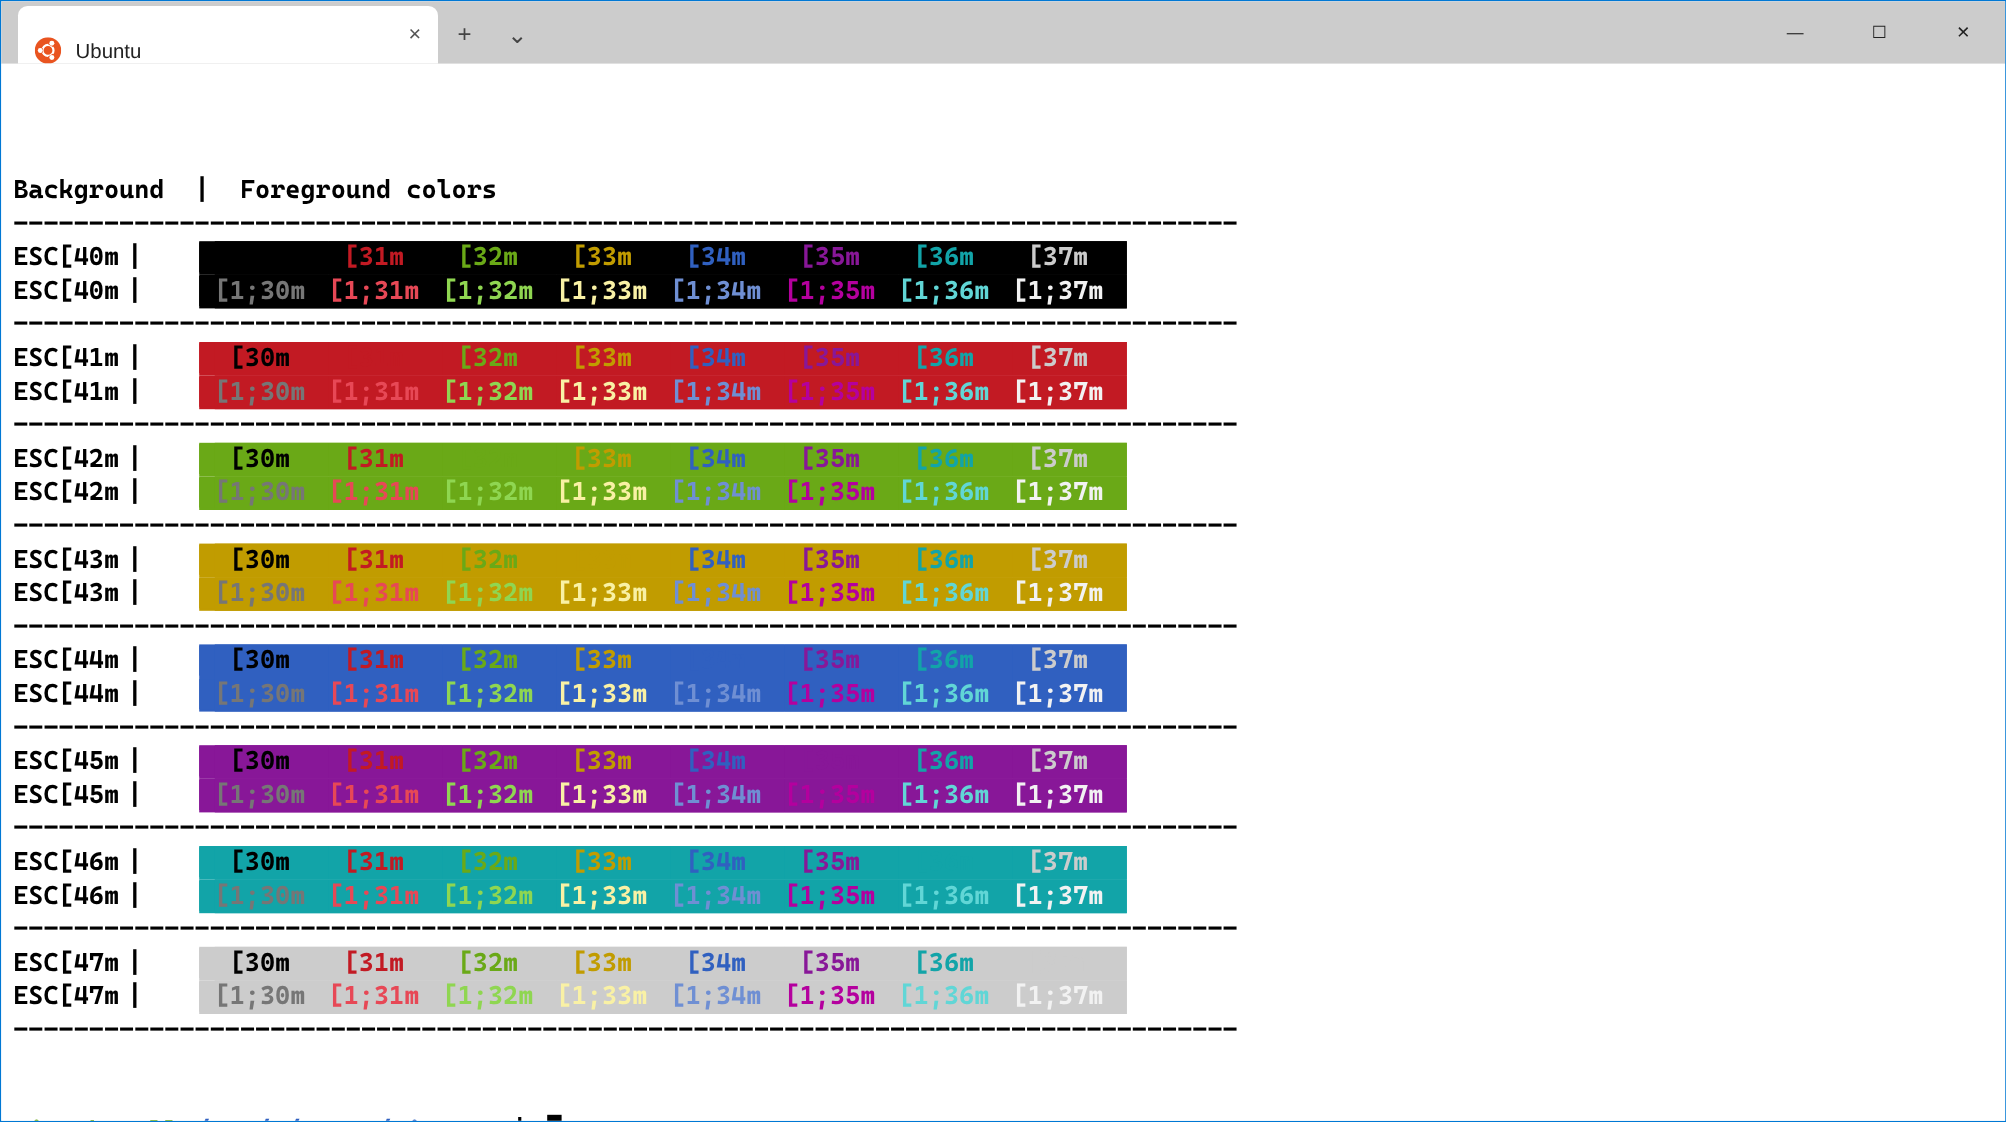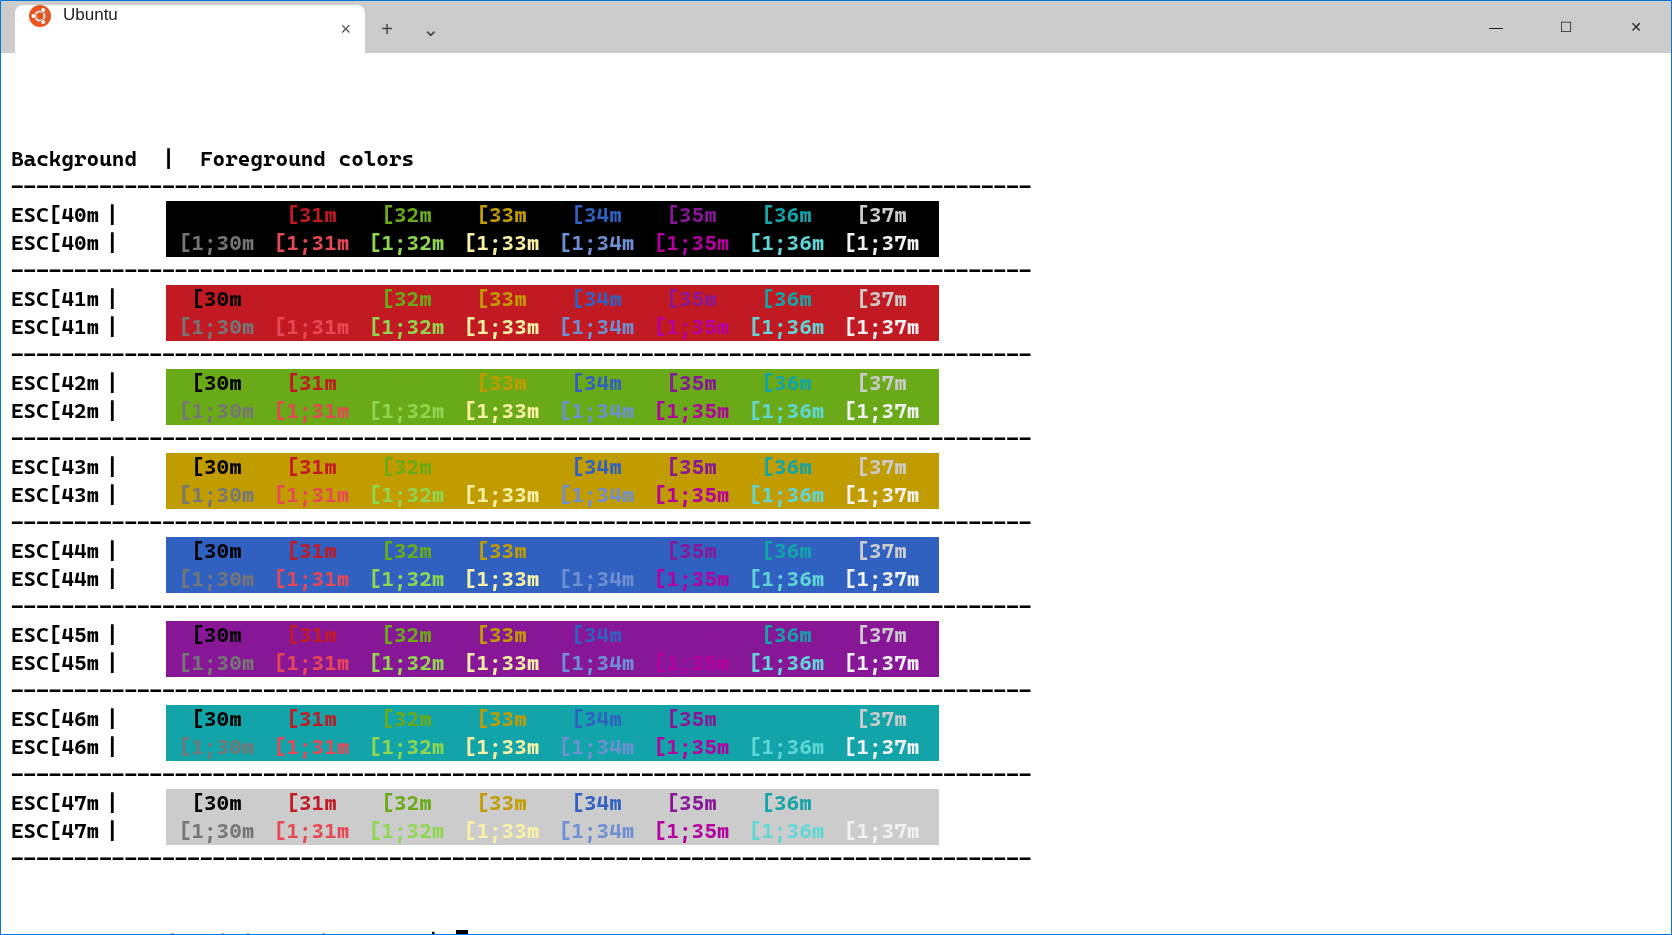--- a/index.html
+++ b/index.html
@@ -19,21 +19,21 @@
     align-items: flex-end;
     position: relative;
   }
   .tab {
     background: #fff;
     height: 48px;
     min-width: 350px;
     border-top-left-radius: 8px;
     border-top-right-radius: 8px;
     display: flex;
-    align-items: flex-start;
+    align-items: flex-end;
     padding: 0 14px 0 14px;
     margin-left: 14px;
     font-family: "Segoe UI",sans-serif;
     font-size: 17px;
     color: #222;
     position: relative;
   }
   .tab .ubuntu-icon {
     width: 22px; height: 22px; margin-right: 12px;
   }

